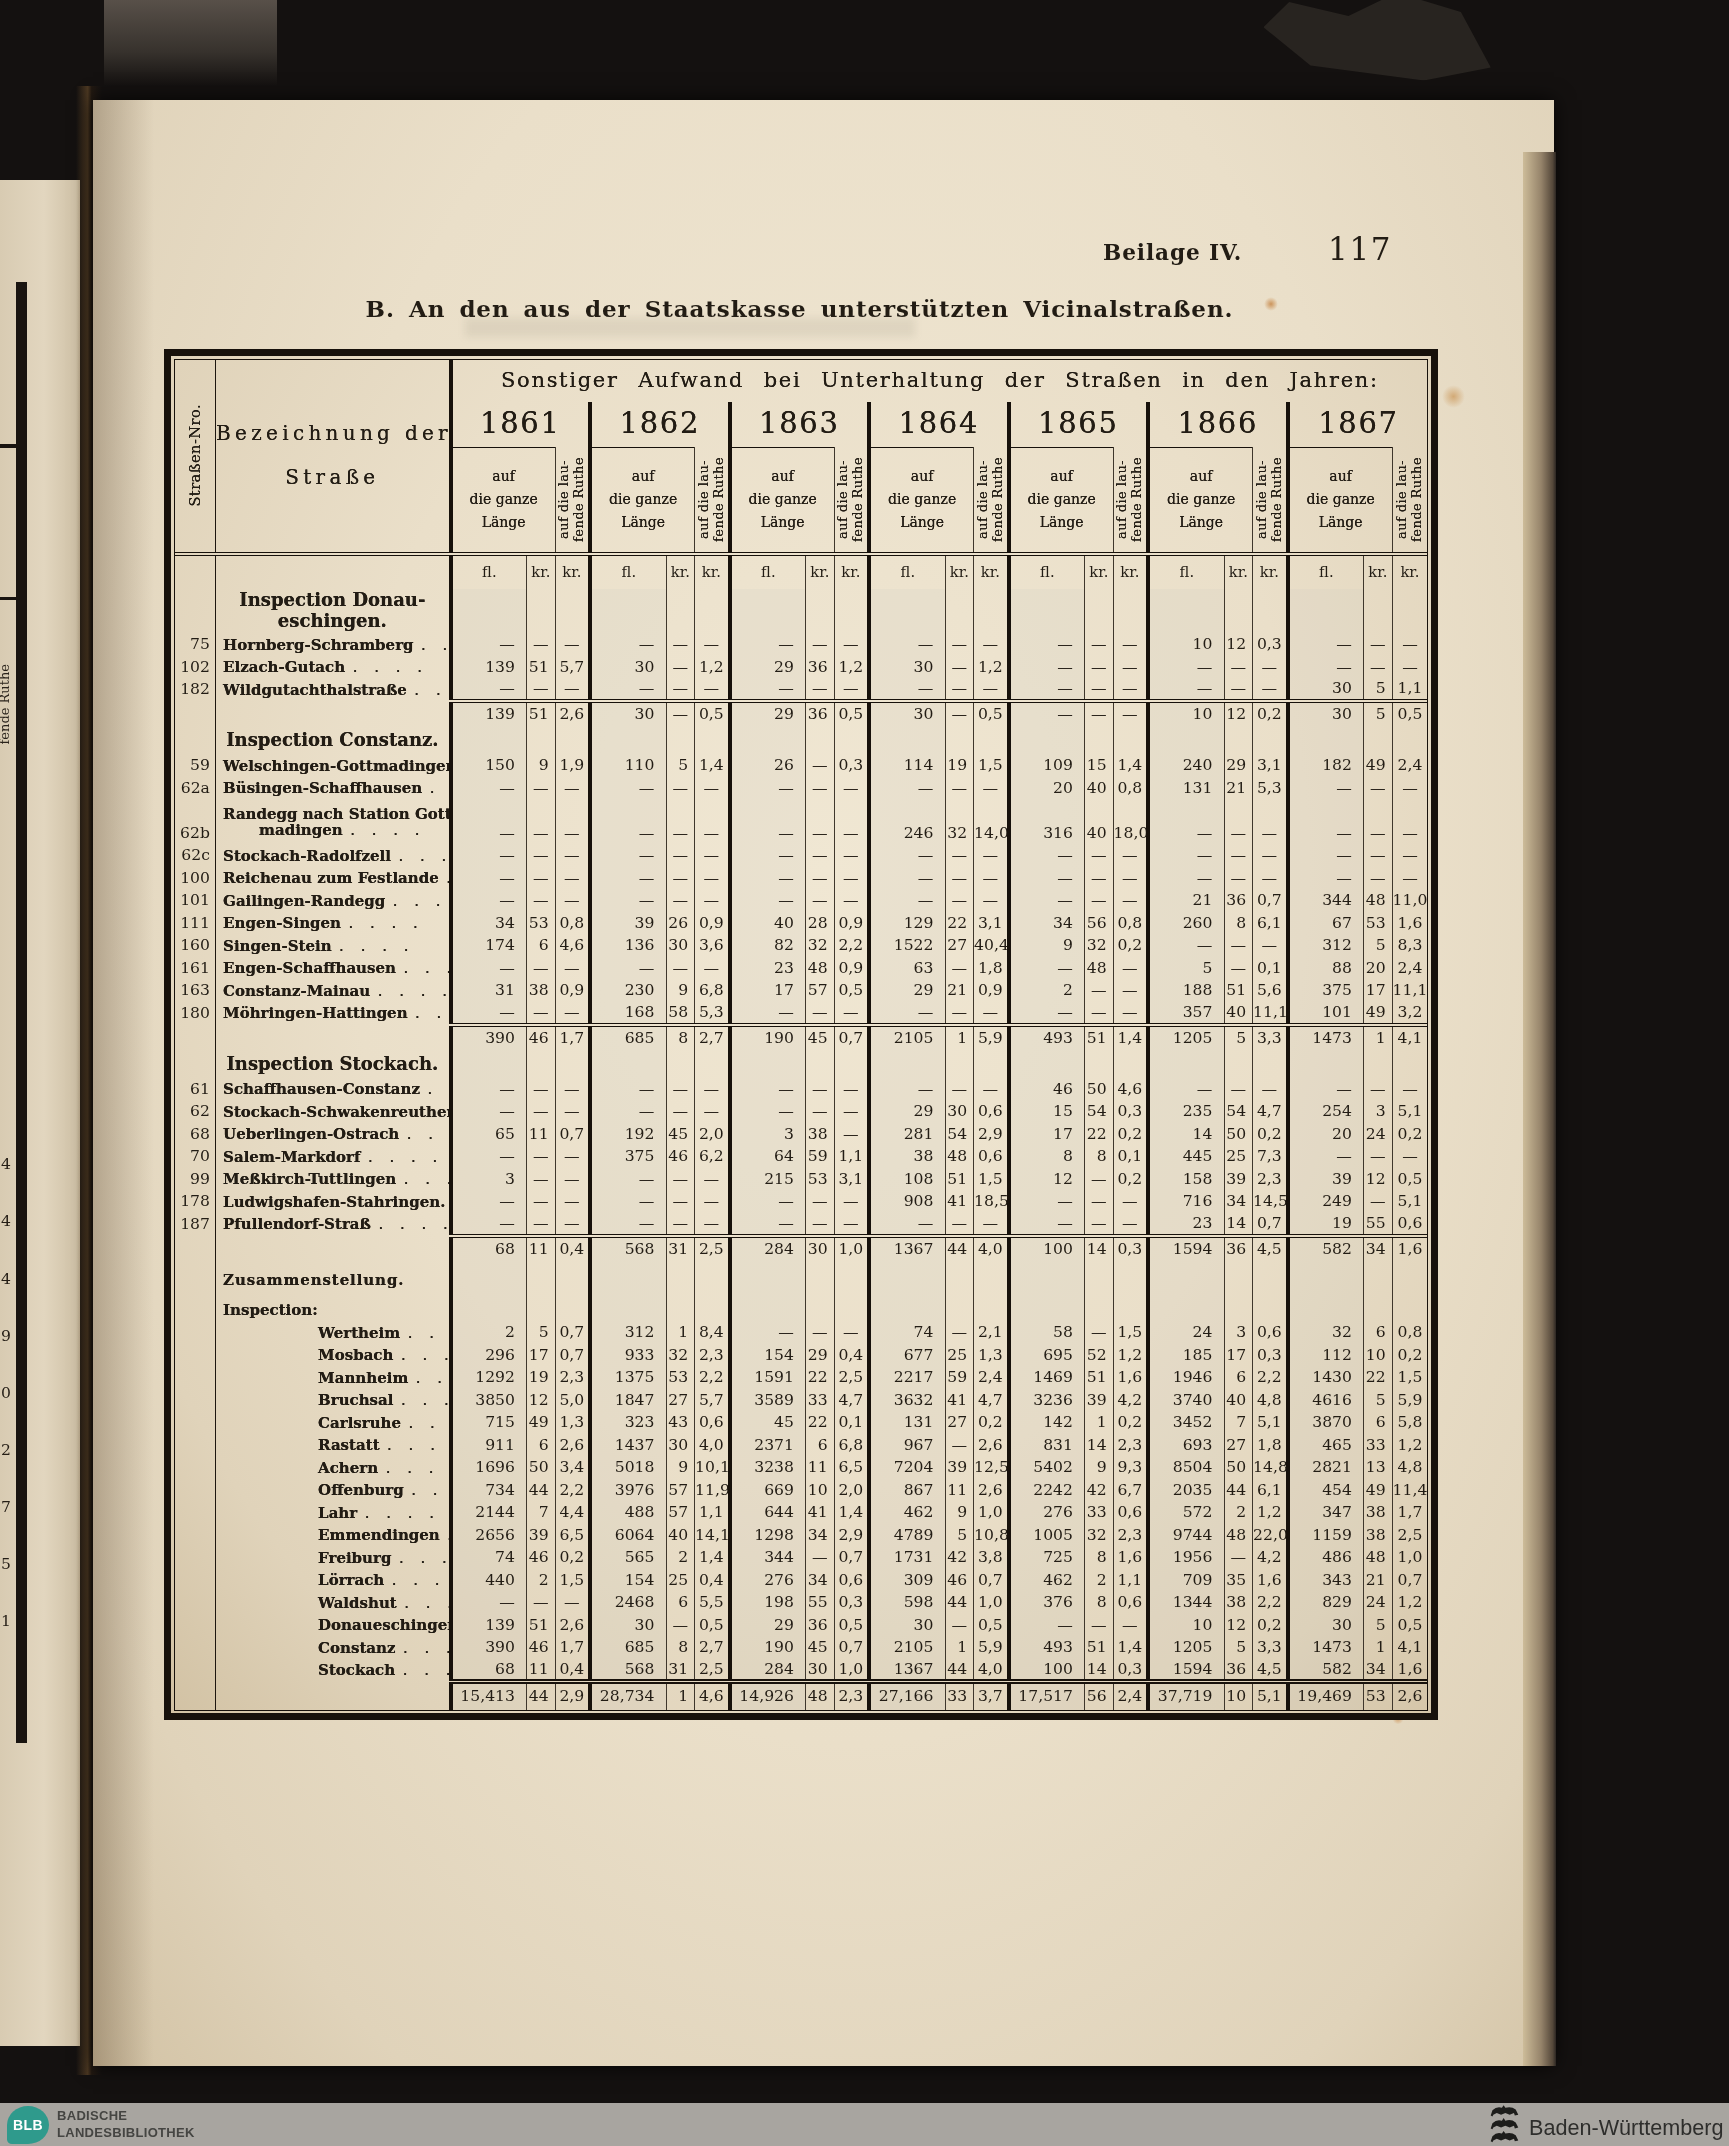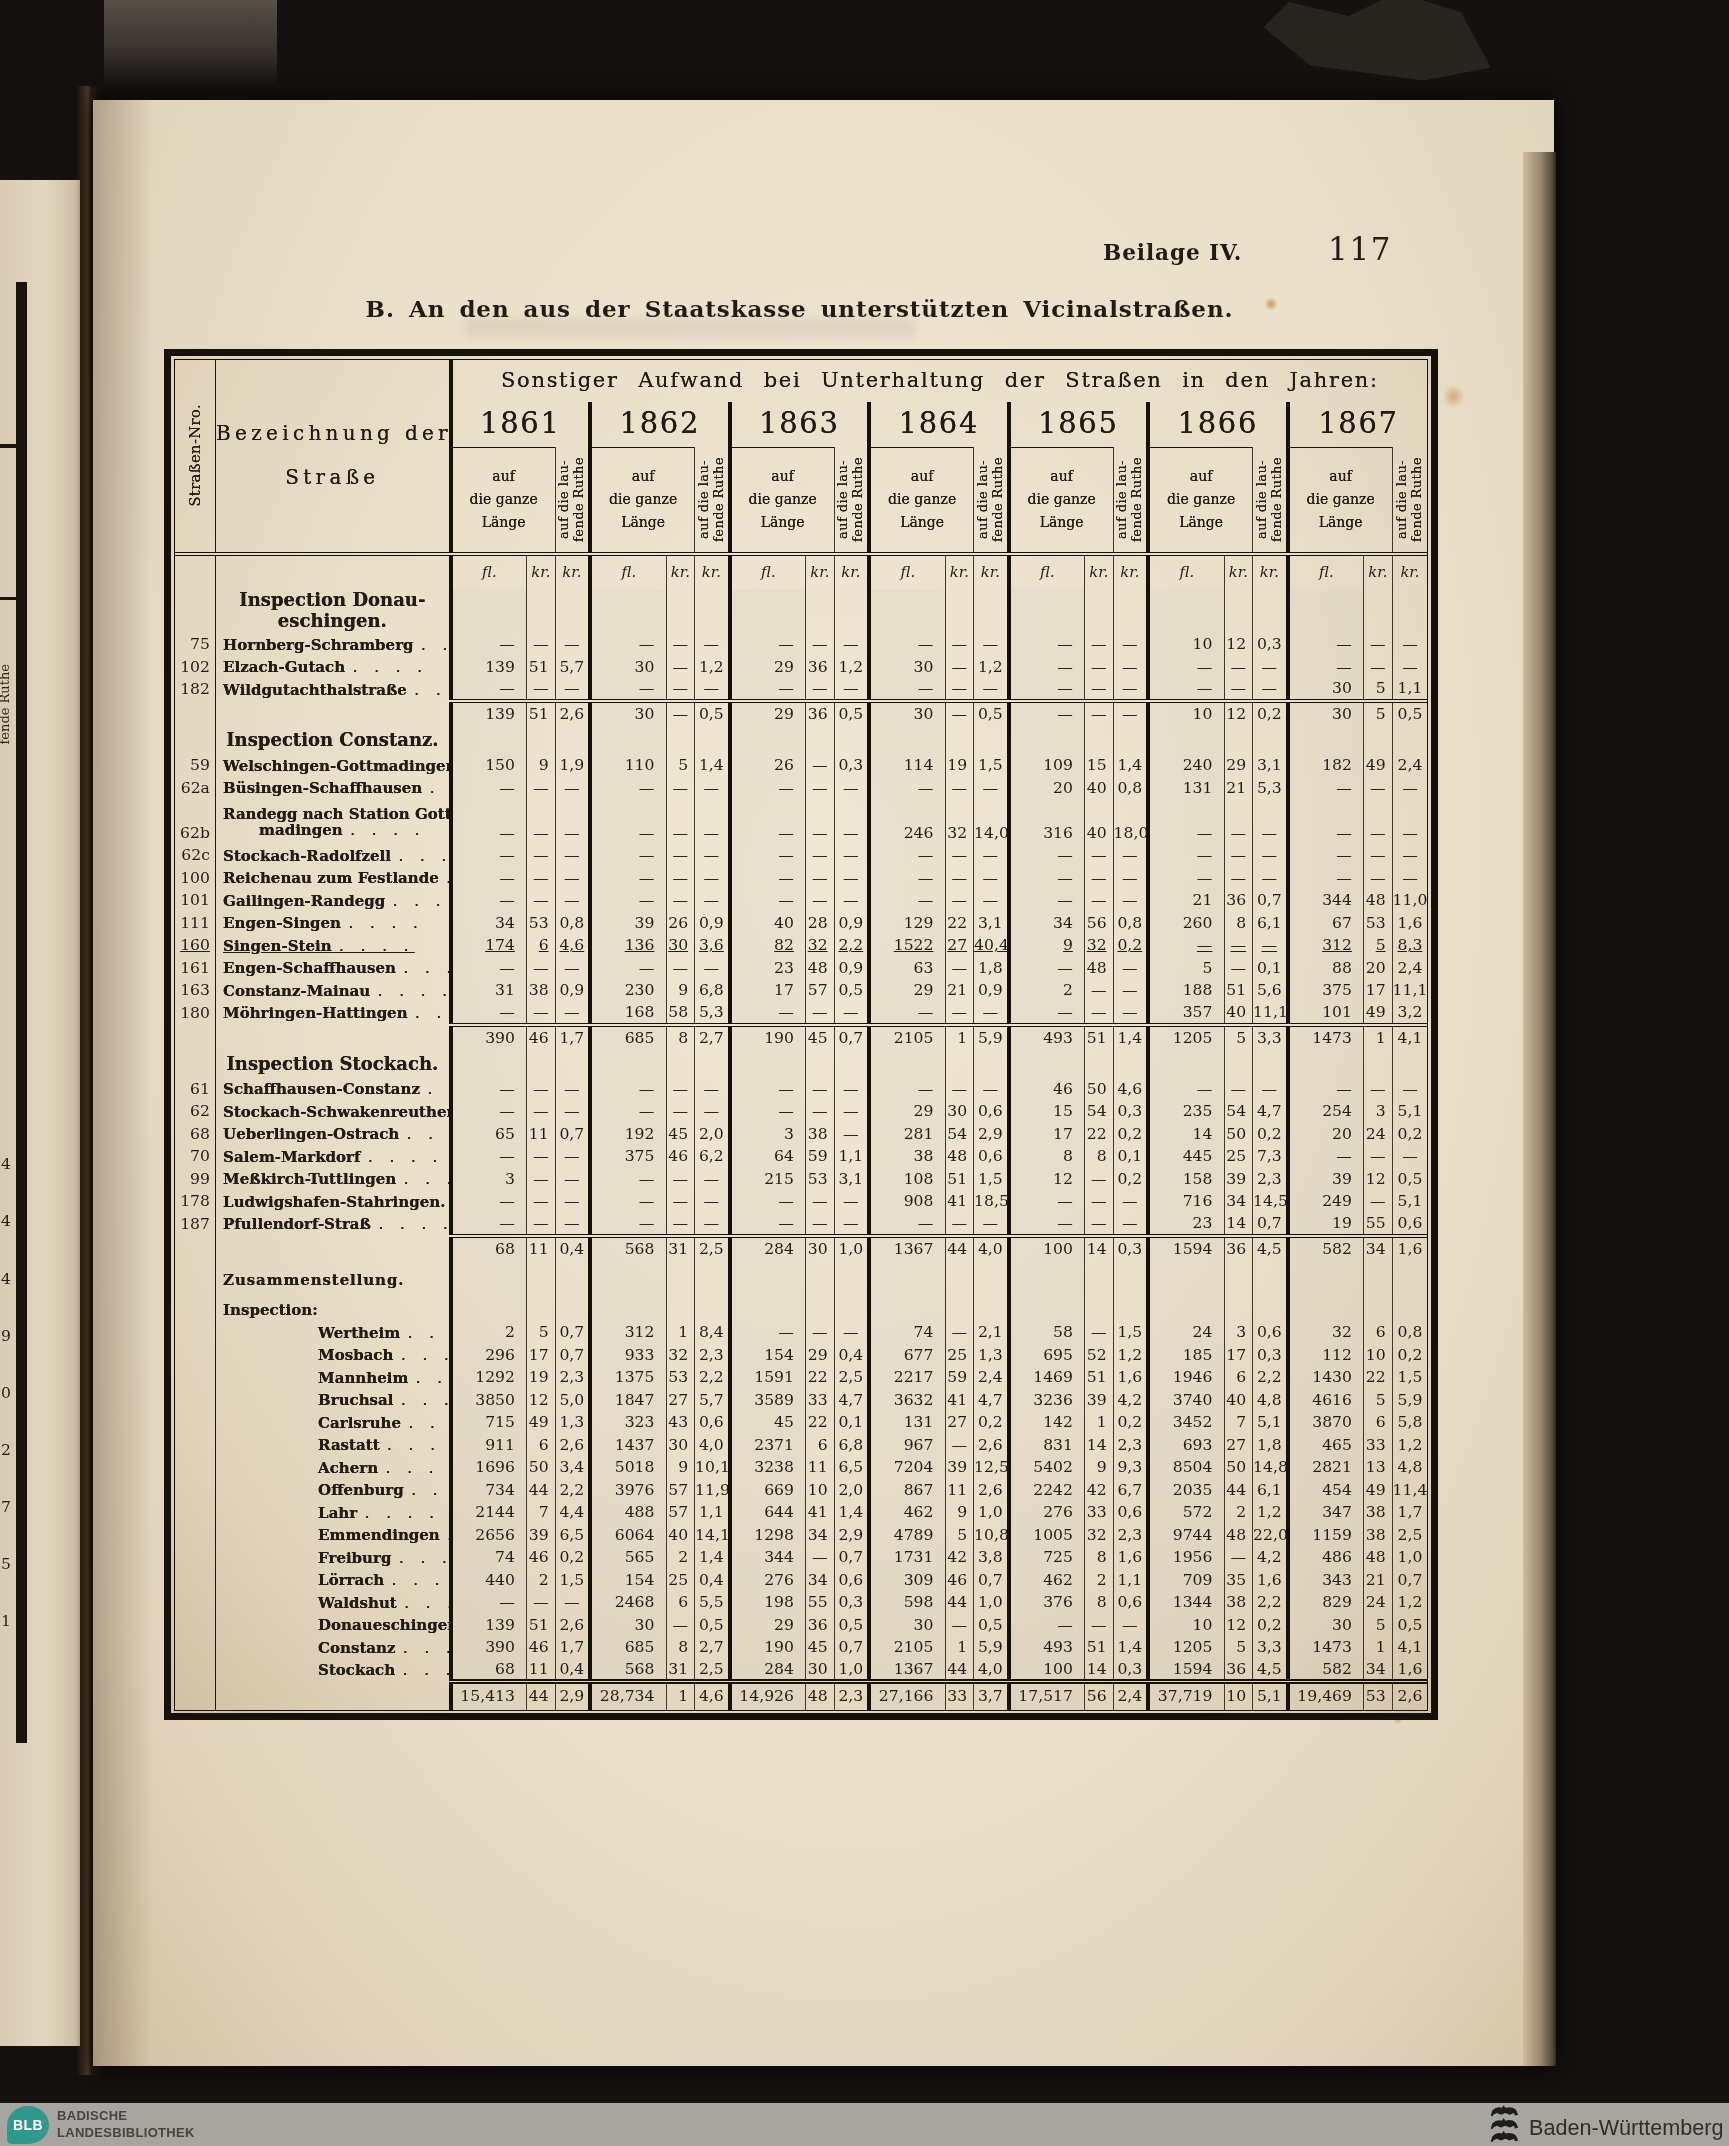--- a/index.html
+++ b/index.html
@@ -52,21 +52,21 @@
   th.ganze{height:104px;font-size:14px;text-shadow:0 0 0.3px currentColor;}
   th.ganze div{line-height:1.65;}
   th.ruthe{height:104px;}
   .vtext{writing-mode:vertical-rl;transform:rotate(180deg);margin:0 auto;font-size:13px;
          letter-spacing:0.4px;text-shadow:0 0 0.3px currentColor;}
   .vtext div{line-height:14.7px;}
   th.nr-h{width:41px;}
   .nrv{font-size:14.7px;}
   th.name-h{font-size:20px;letter-spacing:4.3px;text-shadow:0 0 0.4px currentColor;}
   th.name-h .nm2{margin-top:22.5px;}
-  td.unit{height:33px;font-size:14.7px;font-style:italic;text-align:center;}
+  td.unit{height:33px;font-size:14.7px;text-align:center;}
   td.nr{font-size:15.6px;text-align:right;padding-right:5.2px;}
   td.name{font-size:15px;font-weight:bold;padding-left:7px;text-align:left;text-shadow:0 0 0.3px currentColor;}
   td.headc{text-align:center;font-size:18px;padding-left:0;}
   td.headc .hl{line-height:1.15;}
   .zheading{font-size:23px;letter-spacing:0.9px;}
   .zsub{font-size:15.6px;font-weight:normal;padding-left:8.6px;}
   td.zname{padding-left:102px;}
   td.v{font-size:15.6px;}
   td.fl{text-align:right;padding-right:11.2px;background:rgba(196,201,190,.14);}
   td.kr{text-align:right;padding-right:6px;}
@@ -607,21 +607,21 @@
                 <td class="v fl bR-thin">34</td>
                 <td class="v kr bR-thin">56</td>
                 <td class="v ru bR-thick">0,8</td>
                 <td class="v fl bR-thin">260</td>
                 <td class="v kr bR-thin">8</td>
                 <td class="v ru bR-thick">6,1</td>
                 <td class="v fl bR-thin">67</td>
                 <td class="v kr bR-thin">53</td>
                 <td class="v ru">1,6</td>
               </tr>
-              <tr style="height: 22.5px; text-decoration: underline;">
+              <tr style="height: 22.5px;">
                 <td class="nr bR-mid">160</td>
                 <td class="name bR-thick">Singen-Stein <span class="dots">. . . .</span></td>
                 <td class="v fl bR-thin">174</td>
                 <td class="v kr bR-thin">6</td>
                 <td class="v ru bR-thick">4,6</td>
                 <td class="v fl bR-thin">136</td>
                 <td class="v kr bR-thin">30</td>
                 <td class="v ru bR-thick">3,6</td>
                 <td class="v fl bR-thin">82</td>
                 <td class="v kr bR-thin">32</td>

